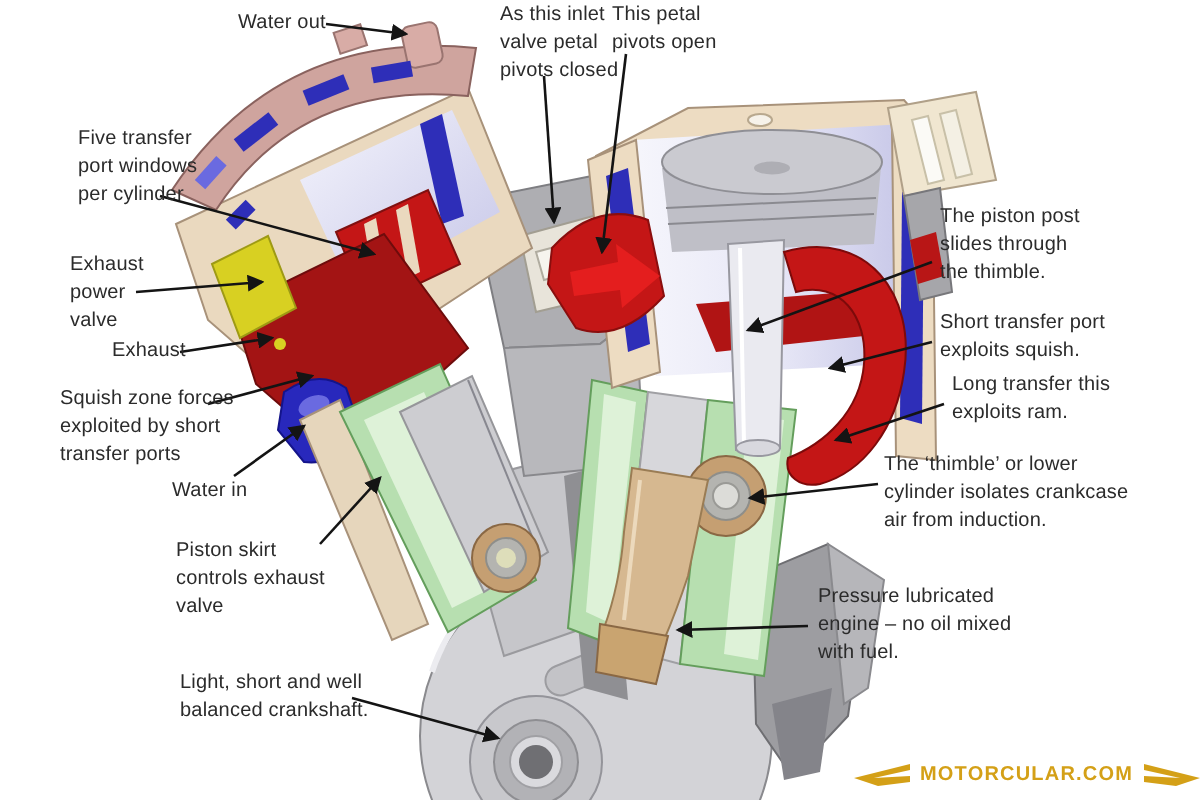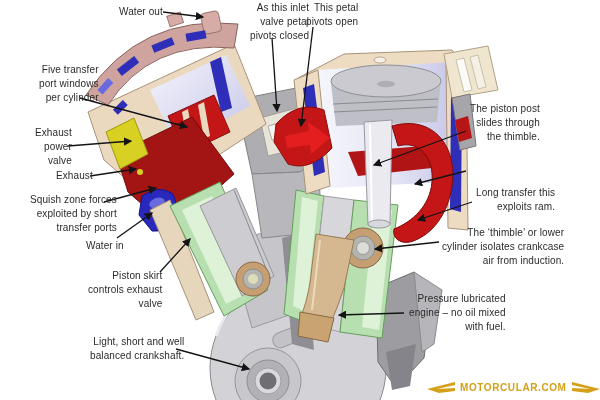--- a/index.html
+++ b/index.html
@@ -1,19 +1,18 @@
 <!DOCTYPE html>
 <html><head>
 <meta charset="utf-8">
 <style>
   html,body{margin:0;padding:0;background:#fff;}
   .stage{
     position:relative;width:600px;height:400px;background:#fff;overflow:hidden;
     font-family:"Liberation Sans",sans-serif;
-    text-align:right;
   }
   .stage svg.art{position:absolute;left:0;top:0;}
   .lbl{
     position:absolute;font-size:10px;line-height:14px;color:#2b2b2b;
     white-space:pre-line;letter-spacing:.1px;
   }
   .logo{
     position:absolute;left:427px;top:380px;display:flex;align-items:center;gap:3px;
   }
   .logo-text{
@@ -185,20 +184,22 @@
 transfer ports</div>
   <div class="lbl" style="left:86px;top:239px">Water in</div>
   <div class="lbl" style="left:88px;top:269px">Piston skirt
 controls exhaust
 valve</div>
   <div class="lbl" style="left:90px;top:335px">Light, short and well
 balanced crankshaft.</div>
   <div class="lbl" style="left:470px;top:102px">The piston post
 slides through
 the thimble.</div>
+  <div class="lbl" style="left:470px;top:155px">Short transfer port
+exploits squish.</div>
   <div class="lbl" style="left:476px;top:186px">Long transfer this
 exploits ram.</div>
   <div class="lbl" style="left:442px;top:226px">The ‘thimble’ or lower
 cylinder isolates crankcase
 air from induction.</div>
   <div class="lbl" style="left:409px;top:292px">Pressure lubricated
 engine – no oil mixed
 with fuel.</div>
 
   <div class="logo">

